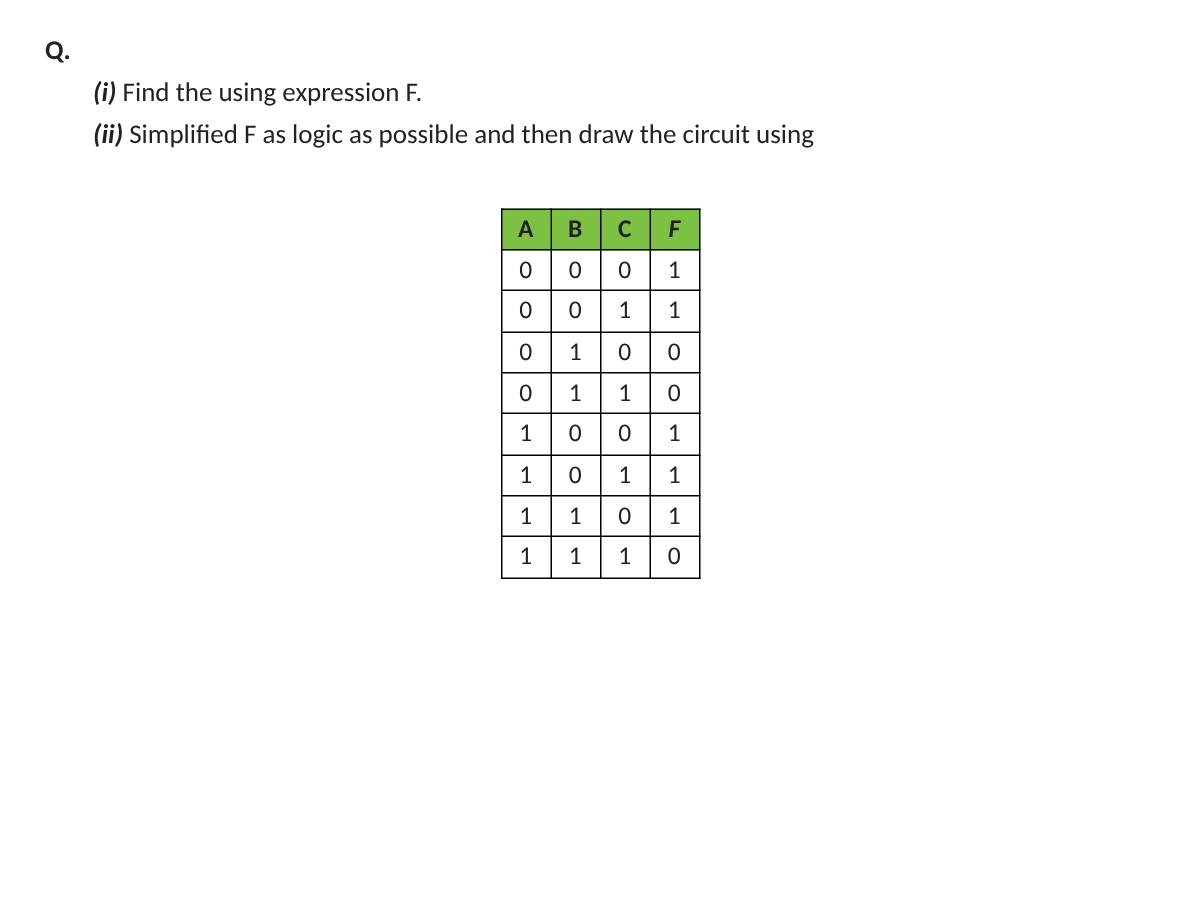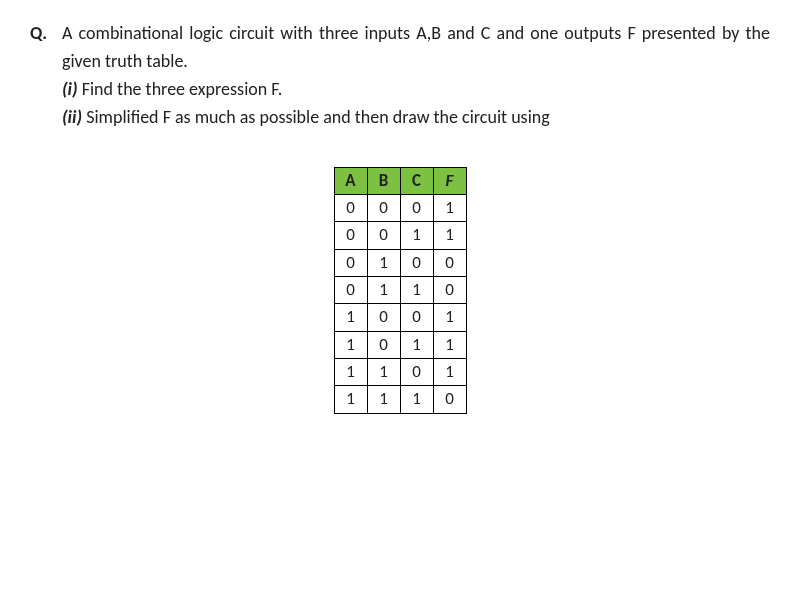--- a/index.html
+++ b/index.html
@@ -55,30 +55,29 @@
   }
   table.truth th.f-col {
     font-style: italic;
   }
 </style>
 </head>
 <body>
 
 <div class="q-block">
   <span class="q-label">Q.</span>
-  <span class="q-text">A combinational logic circuit with three inputs A,B and C and one outputs F  presented by the given truth table.</span>
 
   <div class="sub-item">
     <span class="sub-label">(i)</span>
-    <span>Find the three expression F.</span>
+    <span>Find the using expression F.</span>
   </div>
 
   <div class="sub-item">
     <span class="sub-label">(ii)</span>
-    <span>Simplified F as much as possible and then draw the circuit using</span>
+    <span>Simplified F as logic as possible and then draw the circuit using</span>
   </div>
 </div>
 
 <table class="truth">
   <thead>
     <tr>
       <th>A</th>
       <th>B</th>
       <th>C</th>
       <th class="f-col">F</th>

